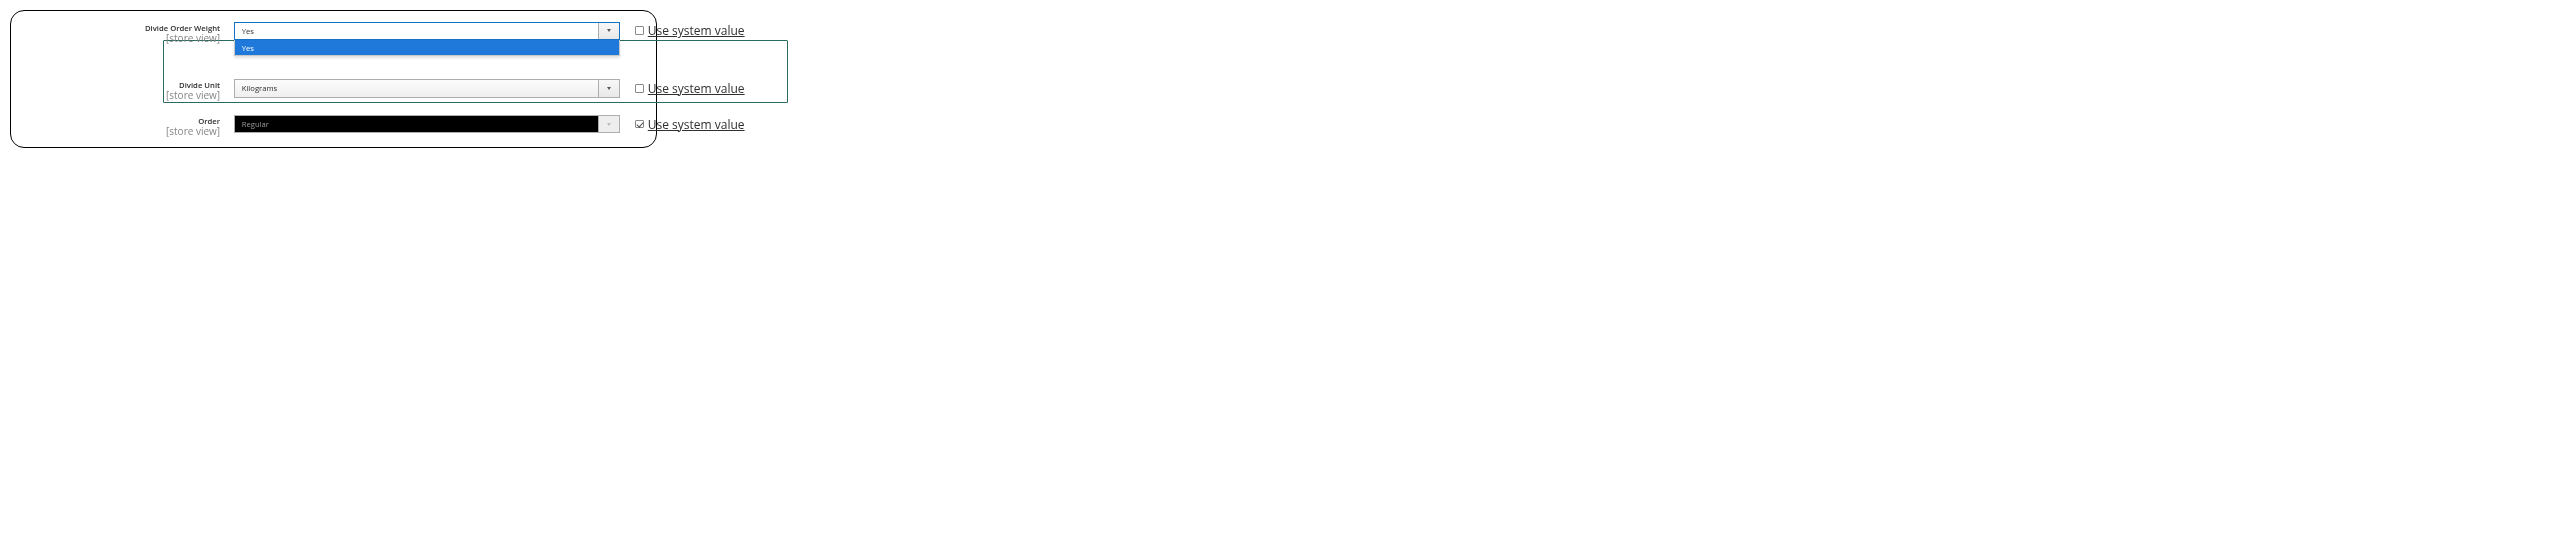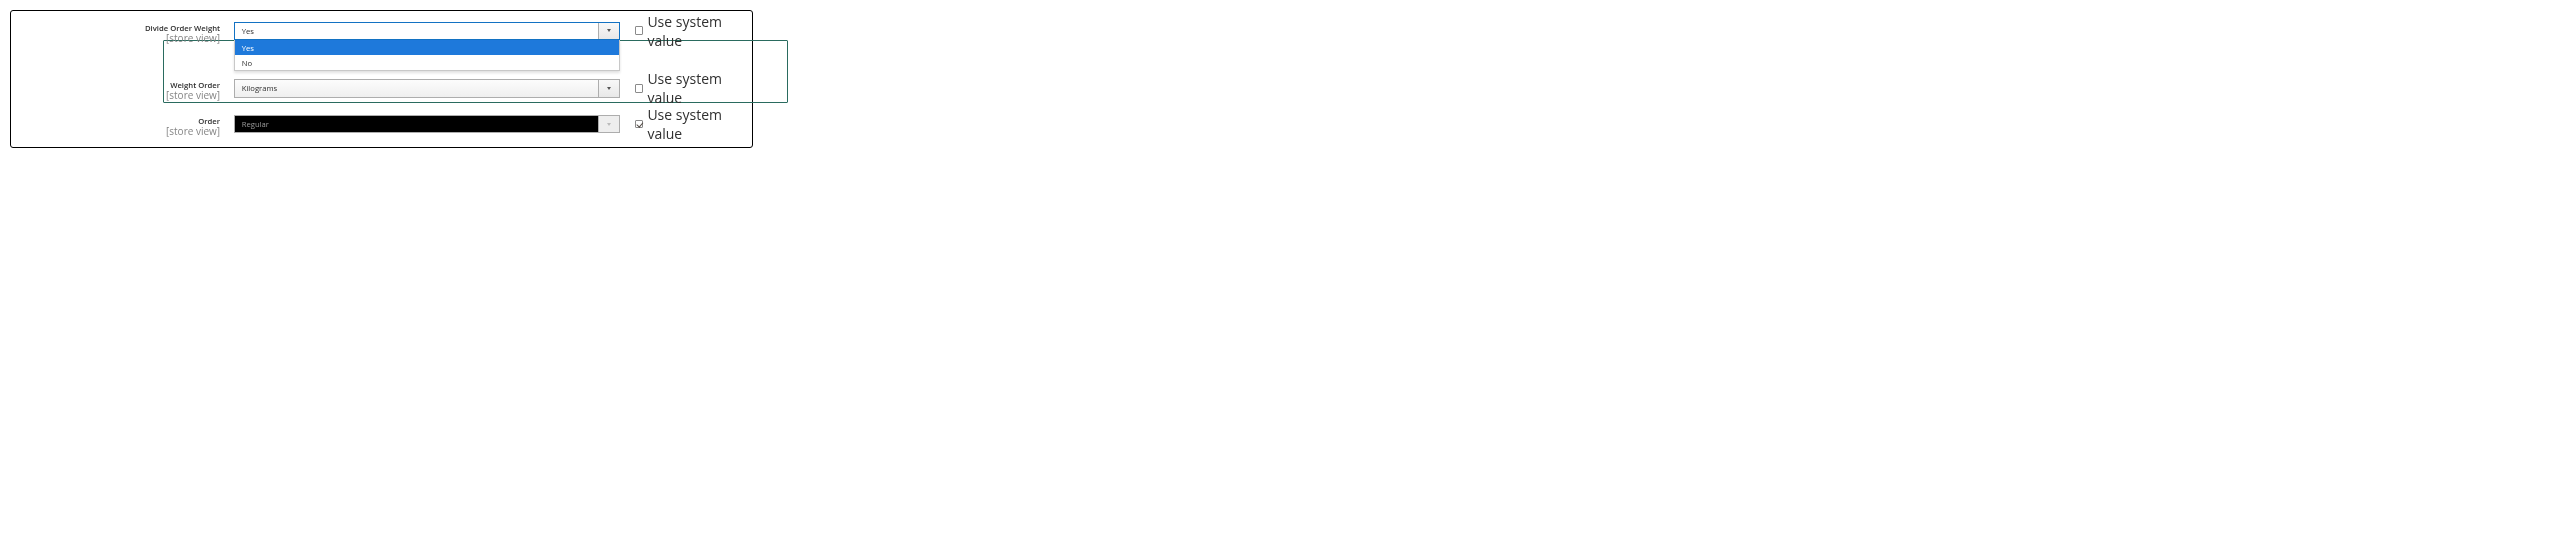--- a/index.html
+++ b/index.html
@@ -6,23 +6,23 @@
   body {
     margin: 0;
     padding: 10.3px;
     font-family: 'Open Sans', 'Helvetica Neue', Arial, sans-serif;
     font-size: 7.2px;
     color: #333;
     background: #fff;
   }
   .panel {
     border: 1px solid #000;
-    border-radius: 3px;
+    border-radius: 14px;
     padding: 7.2px 7.2px 7.2px 7.2px;
-    width: 743px;
+    width: 647px;
     position: relative;
   }
   .field-row {
     display: flex;
     align-items: flex-start;
     padding: 3.1px 0;
     position: relative;
   }
   .label-col {
     width: 216px;
@@ -130,22 +130,23 @@
   .chk.checked::after {
     content: "";
     position: absolute;
     left: 2.1px; top: 0px;
     width: 2.6px; height: 4.6px;
     border: solid #514943;
     border-width: 0 1px 1px 0;
     transform: rotate(40deg);
   }
   .sys-label {
-    font-size: 14px;
-    color: #303030;
+    font-size: 12px;
+    color: #303030;
+    text-decoration: underline;
   }
   .highlight-group {
     position: absolute;
     border: 0.8px solid #2a6b5f;
     border-radius: 1px;
     pointer-events: none;
   }
 </style>
 </head>
 <body>
@@ -161,34 +162,33 @@
     </div>
     <div class="input-col">
       <div class="select-wrap focused">
         <div class="select-value">Yes</div>
         <div class="select-btn">
           <span class="caret"></span>
         </div>
       </div>
       <div class="dropdown-list">
         <div class="dropdown-item selected">Yes</div>
-        <div class="dropdown-item">No</div>
       </div>
     </div>
     <div class="sys-col">
       <span class="chk"></span>
       <span class="sys-label">Use system value</span>
     </div>
   </div>
 
   <div style="height:29px;"></div>
 
   <div class="field-row">
     <div class="label-col">
-      <div class="label-main">Weight Order</div>
+      <div class="label-main">Divide Unit</div>
       <div class="label-scope">[store view]</div>
     </div>
     <div class="input-col">
       <div class="select-wrap" style="background:linear-gradient(#fcfcfc,#efefef);justify-content:center;">
         <div class="select-value">Kilograms</div>
         <div class="select-btn">
           <span class="caret"></span>
         </div>
       </div>
     </div>

